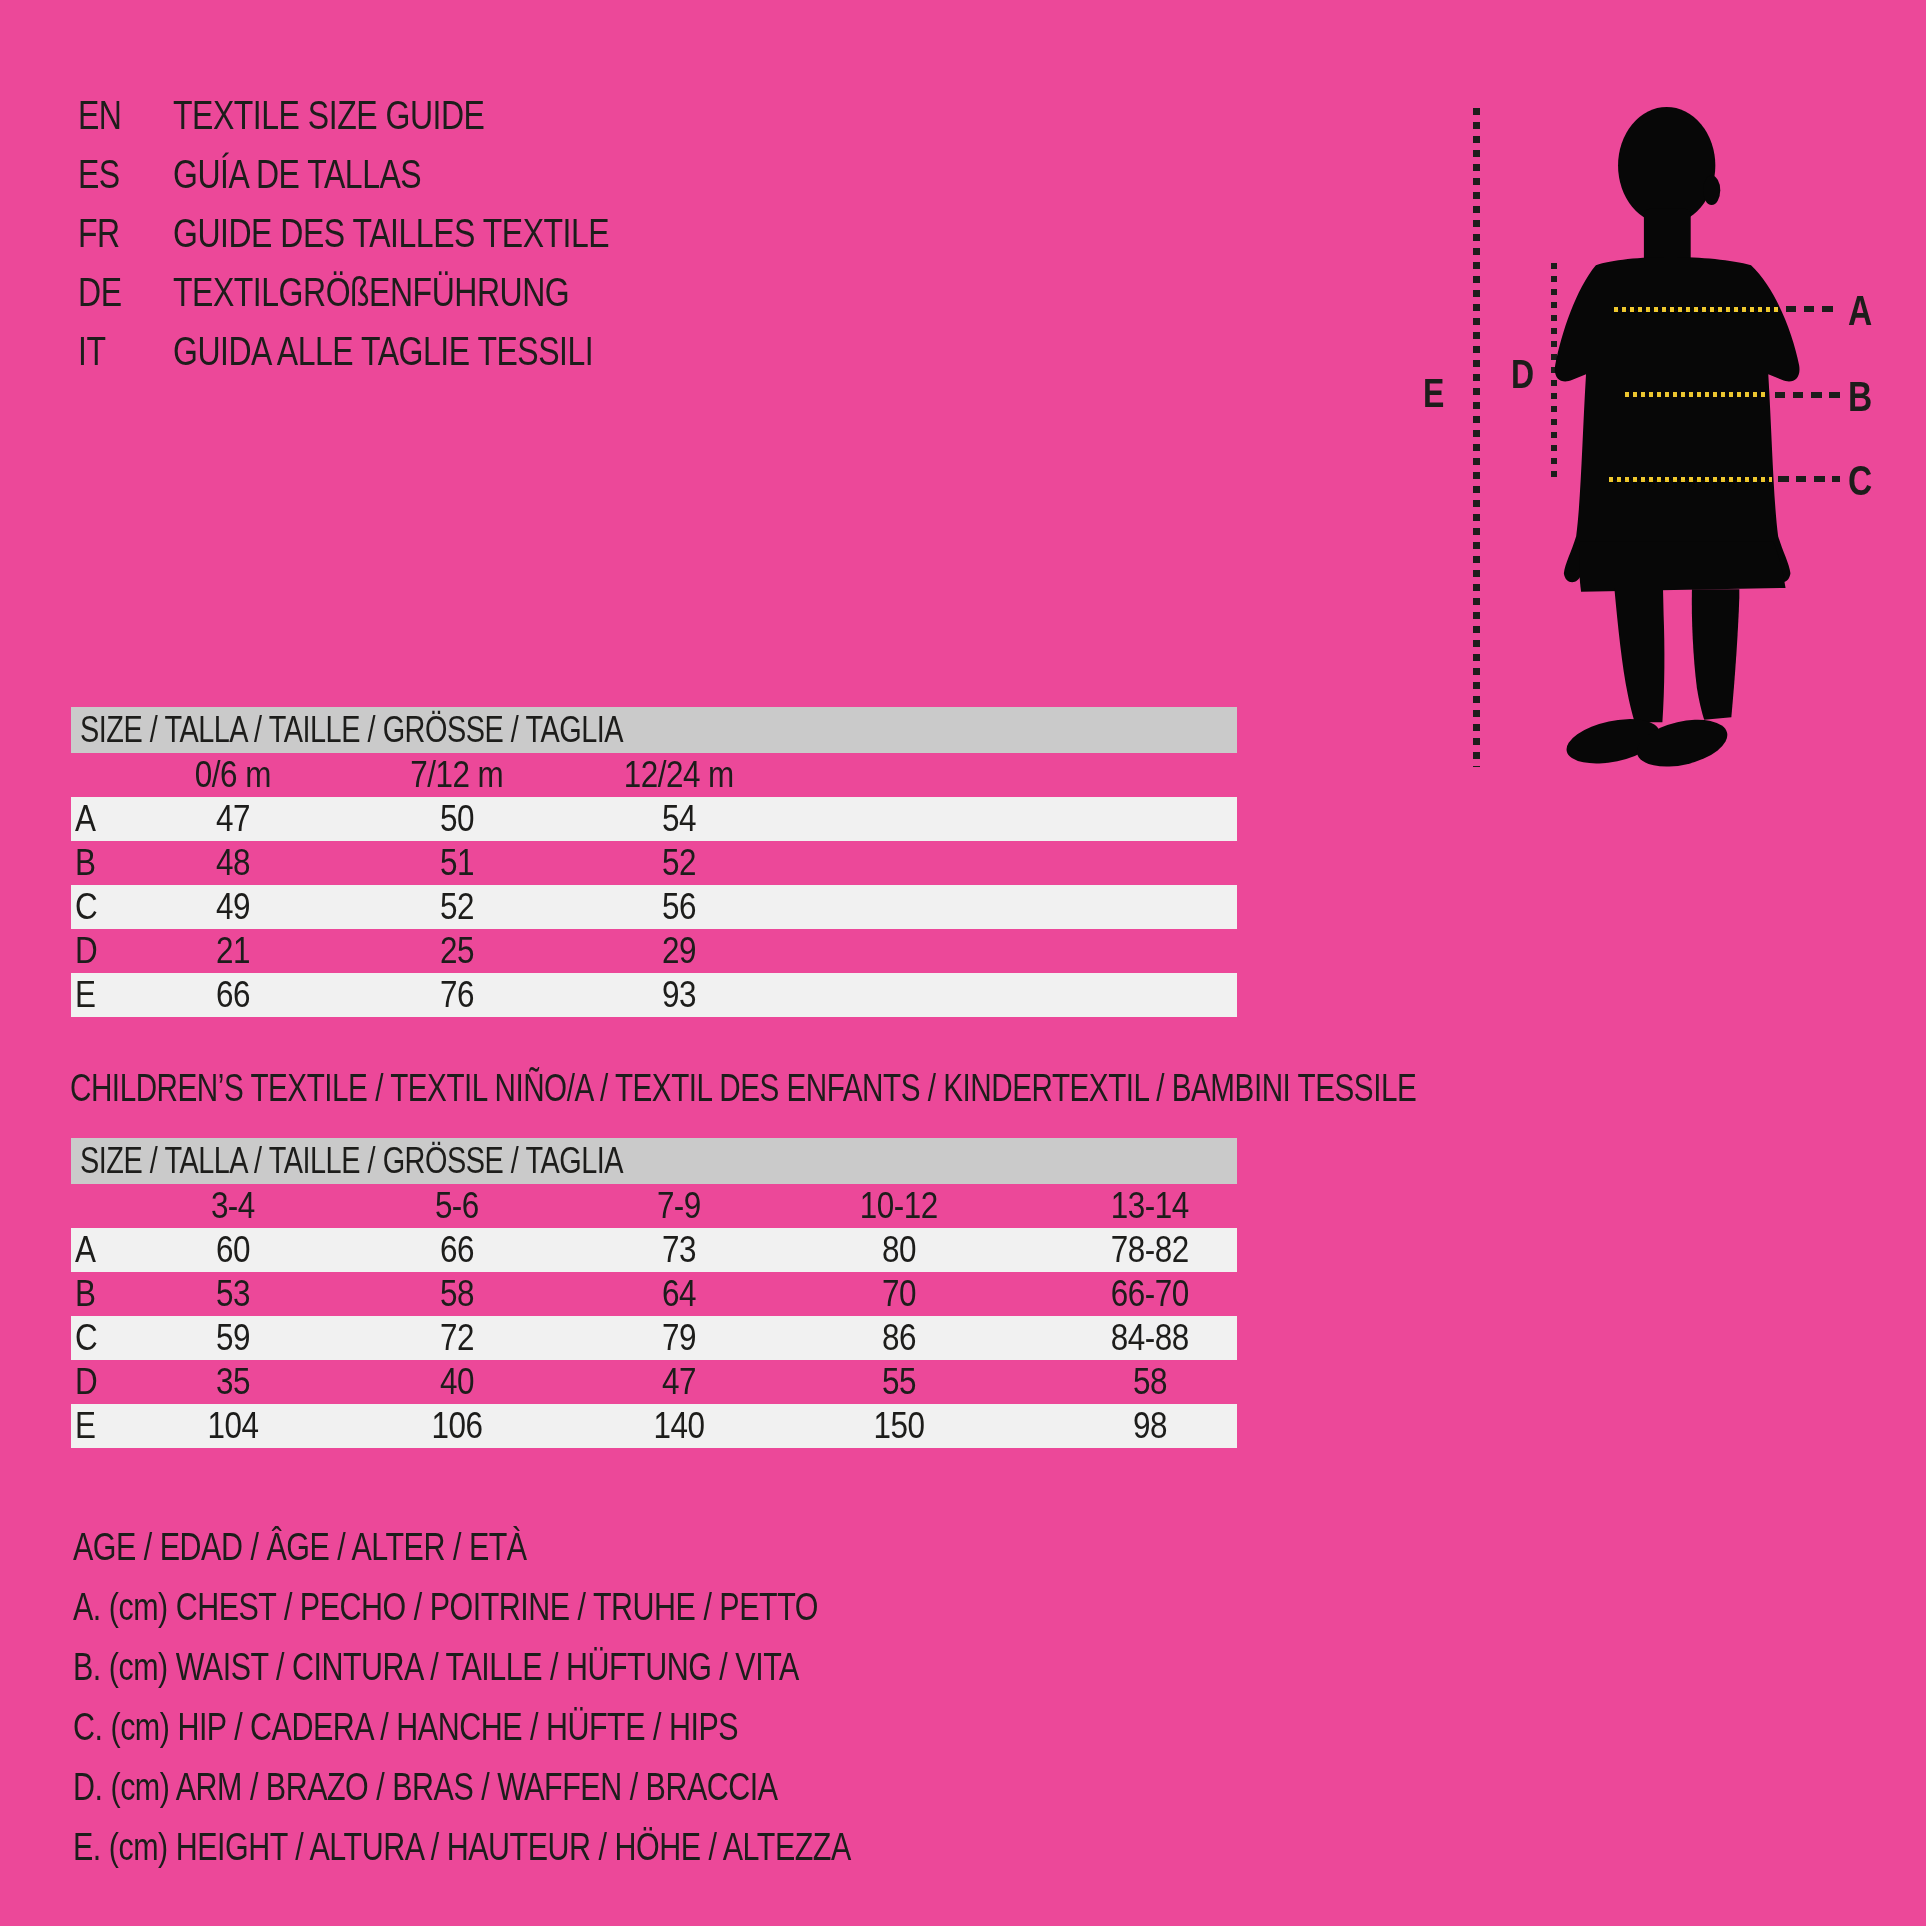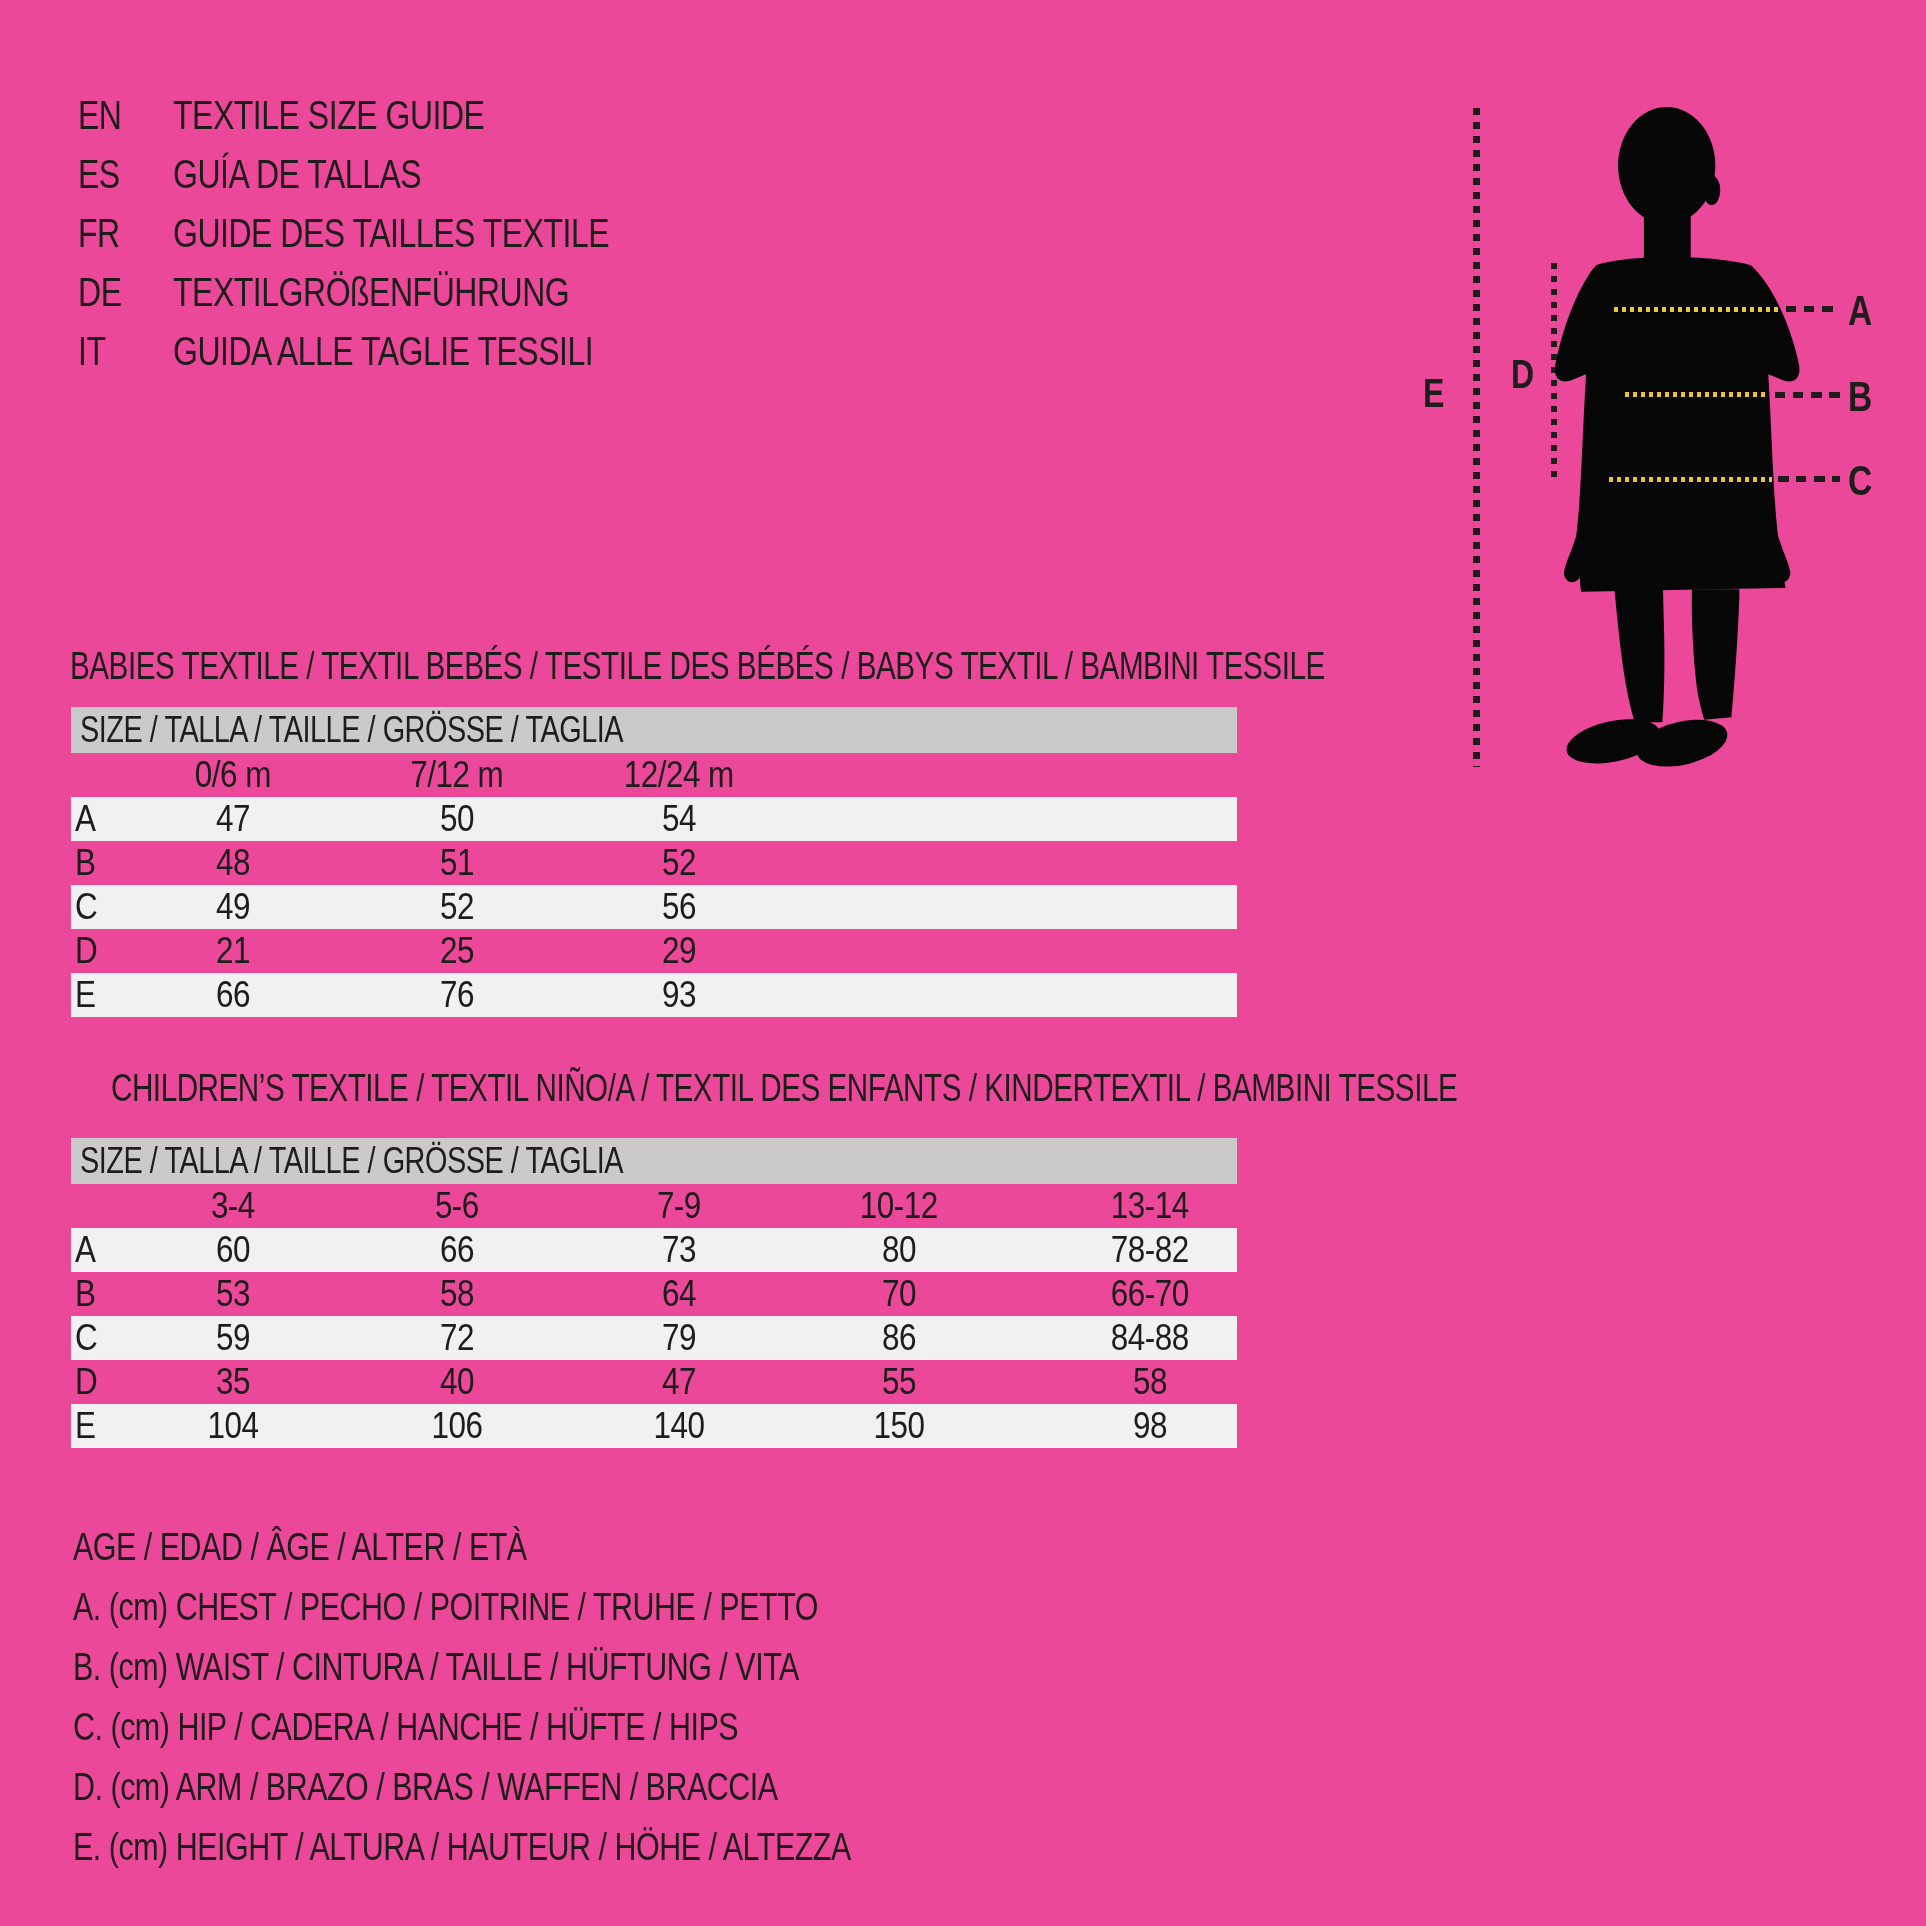--- a/index.html
+++ b/index.html
@@ -141,23 +141,20 @@
   <div class="kdash a"></div>
   <div class="kdash b"></div>
   <div class="kdash c"></div>
 
   <div class="mletter a"><span class="cond">A</span></div>
   <div class="mletter b"><span class="cond">B</span></div>
   <div class="mletter c"><span class="cond">C</span></div>
   <div class="mletter d"><span class="cond">D</span></div>
   <div class="mletter e"><span class="cond">E</span></div>
 
-  <div class="section-heading" style="top:647px;">
-    <span class="cond">BABIES TEXTILE / TEXTIL BEBÉS / TESTILE DES BÉBÉS / BABYS TEXTIL / BAMBINI TESSILE</span>
-  </div>
 
   <div class="table" style="top:707px;">
     <div class="size-bar">
       <span class="cond">SIZE / TALLA / TAILLE / GRÖSSE / TAGLIA</span>
     </div>
     <div class="colhead">
       <div class="cell c1"><span class="cnum">0/6 m</span></div>
       <div class="cell c2"><span class="cnum">7/12 m</span></div>
       <div class="cell c3"><span class="cnum">12/24 m</span></div>
     </div>
@@ -186,21 +183,21 @@
       <div class="cell c3"><span class="cnum">29</span></div>
     </div>
     <div class="trow stripe">
       <div class="lbl"><span class="cnum">E</span></div>
       <div class="cell c1"><span class="cnum">66</span></div>
       <div class="cell c2"><span class="cnum">76</span></div>
       <div class="cell c3"><span class="cnum">93</span></div>
     </div>
   </div>
 
-  <div class="section-heading" style="top:1069px;margin-left:41px;">
+  <div class="section-heading" style="top:1069px;">
     <span class="cond">CHILDREN’S TEXTILE / TEXTIL NIÑO/A / TEXTIL DES ENFANTS / KINDERTEXTIL / BAMBINI TESSILE</span>
   </div>
 
   <div class="table" style="top:1138px;">
     <div class="size-bar">
       <span class="cond">SIZE / TALLA / TAILLE / GRÖSSE / TAGLIA</span>
     </div>
     <div class="colhead">
       <div class="cell c1"><span class="cnum">3-4</span></div>
       <div class="cell c2"><span class="cnum">5-6</span></div>

